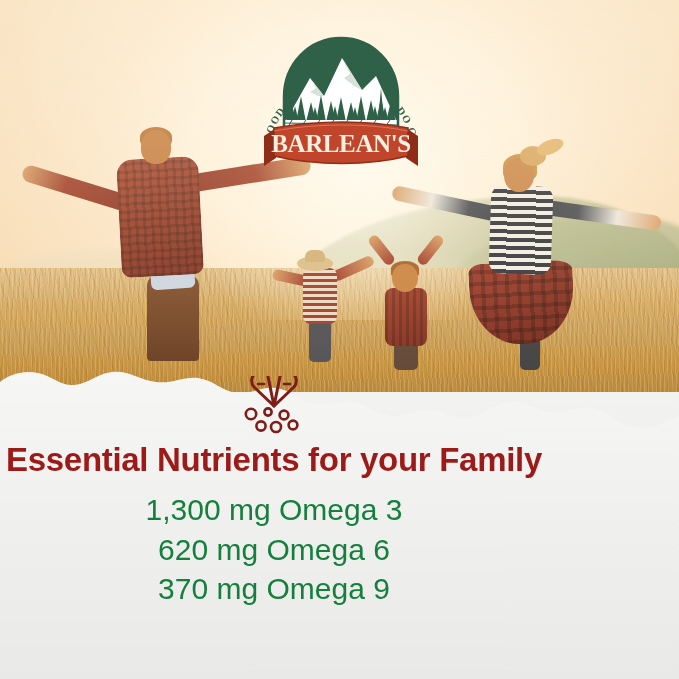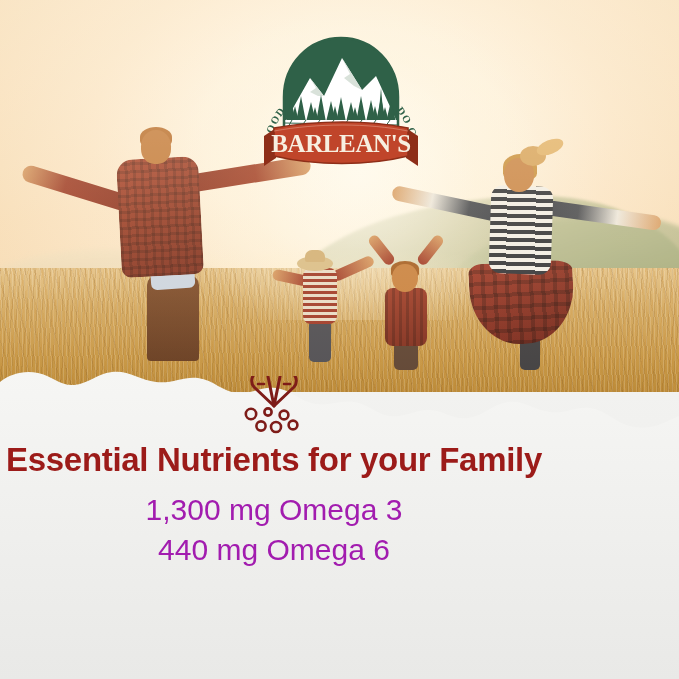--- a/index.html
+++ b/index.html
@@ -157,21 +157,21 @@
   .content{position:absolute;left:0;top:376px;width:548px;text-align:center;}
   .dropIcon{display:block;margin:0 auto;}
   .headline{
     margin:8px 0 0;
     font-size:33px;font-weight:bold;color:#9C1B19;
     letter-spacing:-.3px;line-height:1.1;
     font-family:"Liberation Sans", sans-serif;
   }
   .omegas{margin-top:12px;}
   .omega{
-    font-size:30px;color:#a21caf;line-height:1.32;
+    font-size:30px;color:#15803d;line-height:1.32;
     font-family:"Liberation Sans", sans-serif;
   }
   .footnote{
     margin-top:28px;
     font-size:18px;font-weight:bold;color:#9C1B19;letter-spacing:.4px;
   }
 </style>
 </head>
 <body>
 
@@ -346,18 +346,19 @@
         <circle cx="24" cy="50" r="4.6"></circle>
         <circle cx="39" cy="51" r="5.0"></circle>
         <circle cx="56" cy="49" r="4.4"></circle>
       </g>
     </svg>
 
     <h1 class="headline">Essential Nutrients for your Family</h1>
 
     <div class="omegas">
       <div class="omega">1,300 mg Omega 3</div>
-      <div class="omega">440 mg Omega 6</div>
+      <div class="omega">620 mg Omega 6</div>
+      <div class="omega">370 mg Omega 9</div>
     </div>
 
   </div>
 
 </div>
 
 </body></html>

